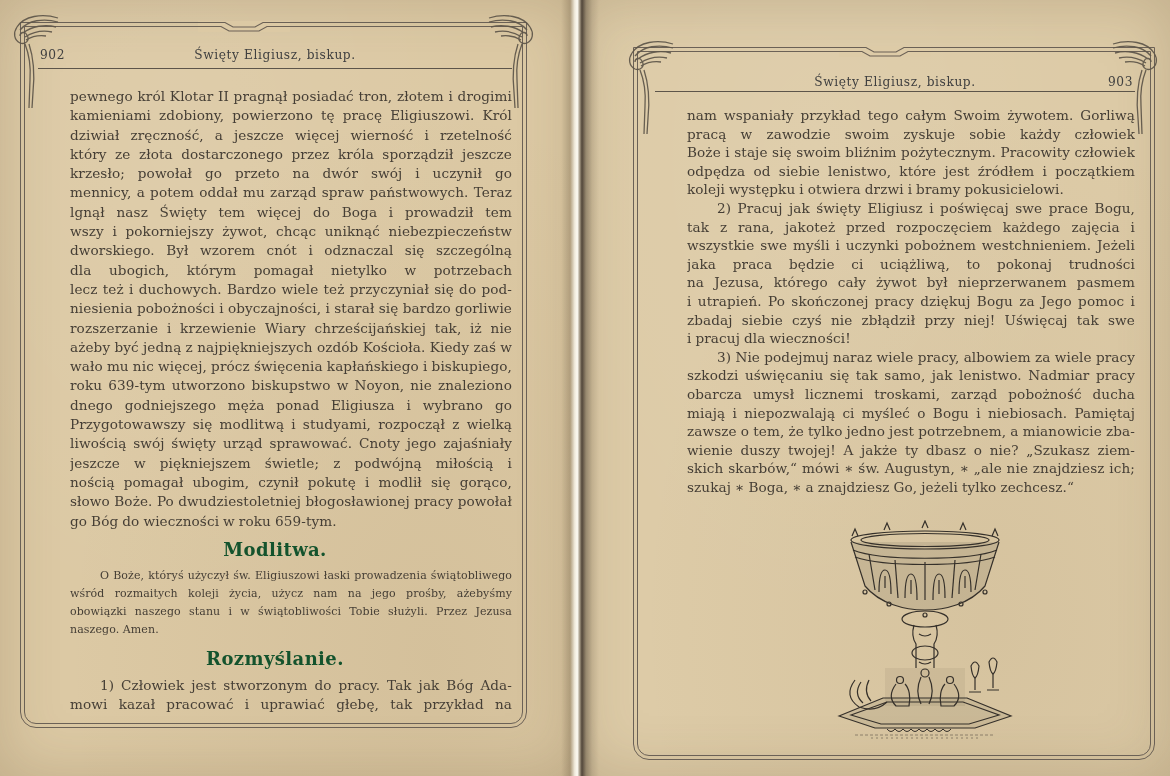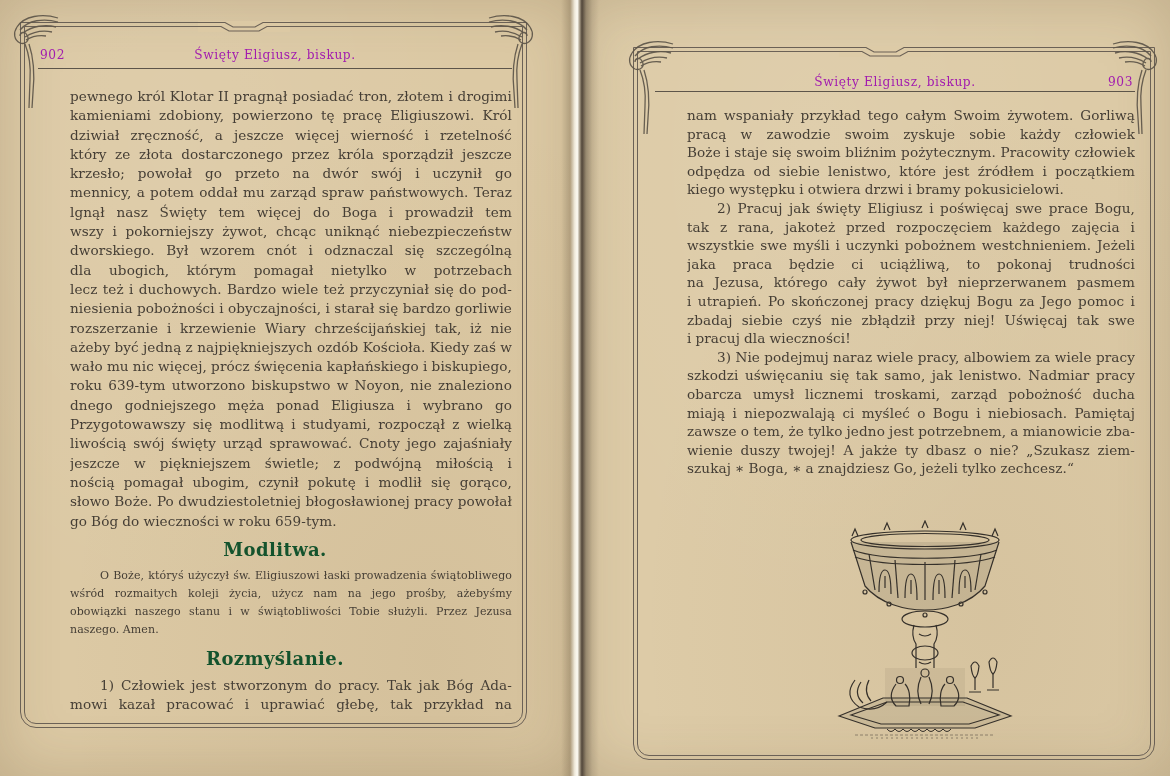--- a/index.html
+++ b/index.html
@@ -20,21 +20,21 @@
   .page-right .paper{background:
       radial-gradient(ellipse at 40% 20%, rgba(255,255,255,0.06), transparent 55%),
       radial-gradient(ellipse at 70% 80%, rgba(120,90,50,0.07), transparent 60%),
       #ddcba7;}
   .frame1,.frame2{position:absolute;border:1px solid #6b6156;}
   .frame1{border-radius:0 0 16px 16px;}
   .frame2{border-radius:0 0 12px 12px;}
   .notch{position:absolute;z-index:3;}
   .corner-orn{position:absolute;z-index:4;}
   .corner-orn.flip{transform:scaleX(-1);}
-  .runhead{position:absolute;height:16px;font-size:12.2px;color:#a21caf;letter-spacing:0.6px;}
+  .runhead{position:absolute;height:16px;font-size:12.2px;color:#404040;letter-spacing:0.6px;}
   .runhead .pgnum{position:absolute;top:0;}
   .runhead .rtitle{position:absolute;left:0;right:0;text-align:center;top:0;}
   .rule{position:absolute;height:1px;background:#5d554a;}
   .pbody{position:absolute;color:#453e35;}
   .line{
     text-align:justify;text-align-last:justify;
     font-size:13.6px;letter-spacing:0.1px;word-spacing:-0.4px;
     overflow:hidden;white-space:normal;margin-left:32px;
   }
   .page-left .line{line-height:19.3px;height:19.3px;}
@@ -183,35 +183,36 @@
       <span class="rtitle">Święty Eligiusz, biskup.</span>
       <span class="pgnum" style="right:2px;">903</span>
     </div>
     <div class="rule" style="left:78px;top:91px;width:480px;"></div>
 
     <div class="pbody" style="left:78px;top:106px;width:480px;">
         <div class="line">nam wspaniały przykład tego całym Swoim żywotem.  Gorliwą</div>
         <div class="line">pracą w zawodzie swoim zyskuje sobie każdy człowiek upodobanie</div>
         <div class="line">Boże i staje się swoim bliźnim pożytecznym.  Pracowity człowiek</div>
         <div class="line">odpędza od siebie lenistwo, które jest źródłem i początkiem wszel-</div>
-        <div class="line lastline">kiego występku i otwiera drzwi i bramy pokusicielowi.</div>
+        <div class="line lastline">koleji występku i otwiera drzwi i bramy pokusicielowi.</div>
         <div class="line indent">2) Pracuj jak święty Eligiusz i poświęcaj swe prace Bogu,</div>
         <div class="line">tak z rana, jakoteż przed rozpoczęciem każdego zajęcia i uświęcaj</div>
         <div class="line">wszystkie swe myśli i uczynki pobożnem westchnieniem.  Jeżeli</div>
         <div class="line">jaka praca będzie ci uciążliwą, to pokonaj trudności spojrzeniem</div>
         <div class="line">na Jezusa, którego cały żywot był nieprzerwanem pasmem cierpień</div>
         <div class="line">i utrapień.  Po skończonej pracy dziękuj Bogu za Jego pomoc i</div>
         <div class="line">zbadaj siebie czyś nie zbłądził przy niej! Uświęcaj tak swe uczynki</div>
         <div class="line lastline">i pracuj dla wieczności!</div>
         <div class="line indent">3) Nie podejmuj naraz wiele pracy, albowiem za wiele pracy</div>
         <div class="line">szkodzi uświęcaniu się tak samo, jak lenistwo.  Nadmiar pracy</div>
         <div class="line">obarcza umysł licznemi troskami, zarząd pobożność ducha przytłu-</div>
         <div class="line">miają i niepozwalają ci myśleć o Bogu i niebiosach.  Pamiętaj</div>
         <div class="line">zawsze o tem, że tylko jedno jest potrzebnem, a mianowicie zba-</div>
         <div class="line">wienie duszy twojej!  A jakże ty dbasz o nie?  „Szukasz ziem-</div>
+        <div class="line">skich  skarbów,“ mówi ∗ św. Augustyn, ∗ „ale nie znajdziesz ich;</div>
         <div class="line lastline">szukaj ∗ Boga, ∗ a znajdziesz Go, jeżeli tylko zechcesz.“</div>
       </div>
 
     <svg class="engraving" style="left:248px;top:520px;" width="200" height="222" viewBox="0 0 200 222" aria-label="ornate gothic chalice engraving">
 
       <path d="M26,22 L40,66 C55,84 80,90 100,90 C120,90 145,84 160,66 L174,22 Z" fill="#6b6152" opacity="0.16"></path>
       <path d="M14,196 L58,178 L142,178 L186,196 L150,208 L50,208 Z" fill="#6b6152" opacity="0.12"></path>
       <path d="M60,148 L140,148 L140,186 L60,186 Z" fill="#6b6152" opacity="0.10"></path>
       <g fill="none" stroke="#35302a" stroke-width="1.2">
 

